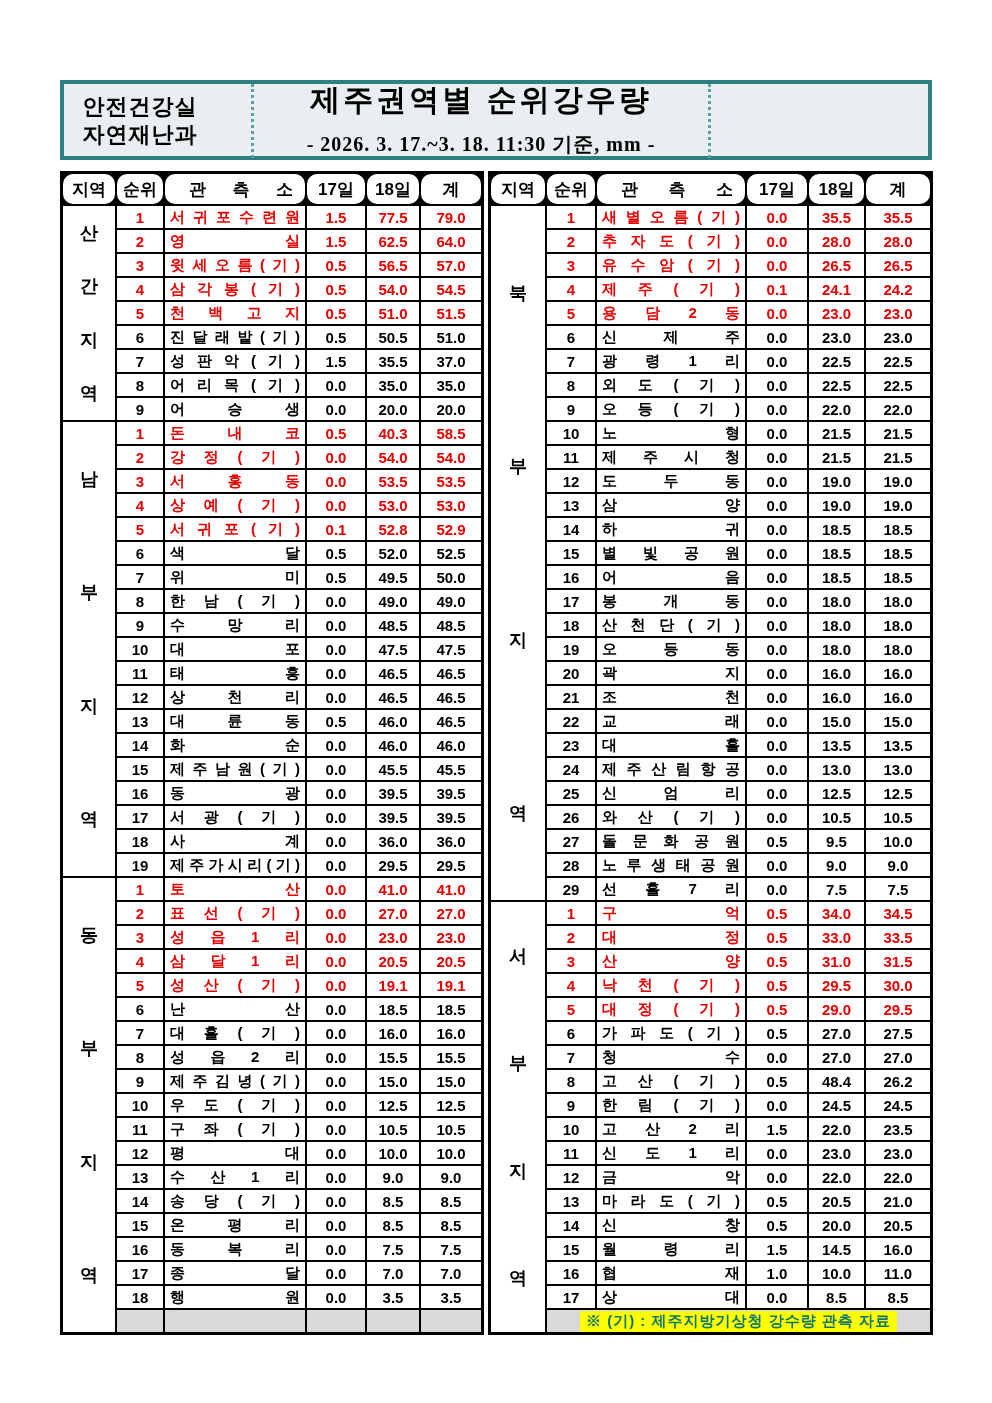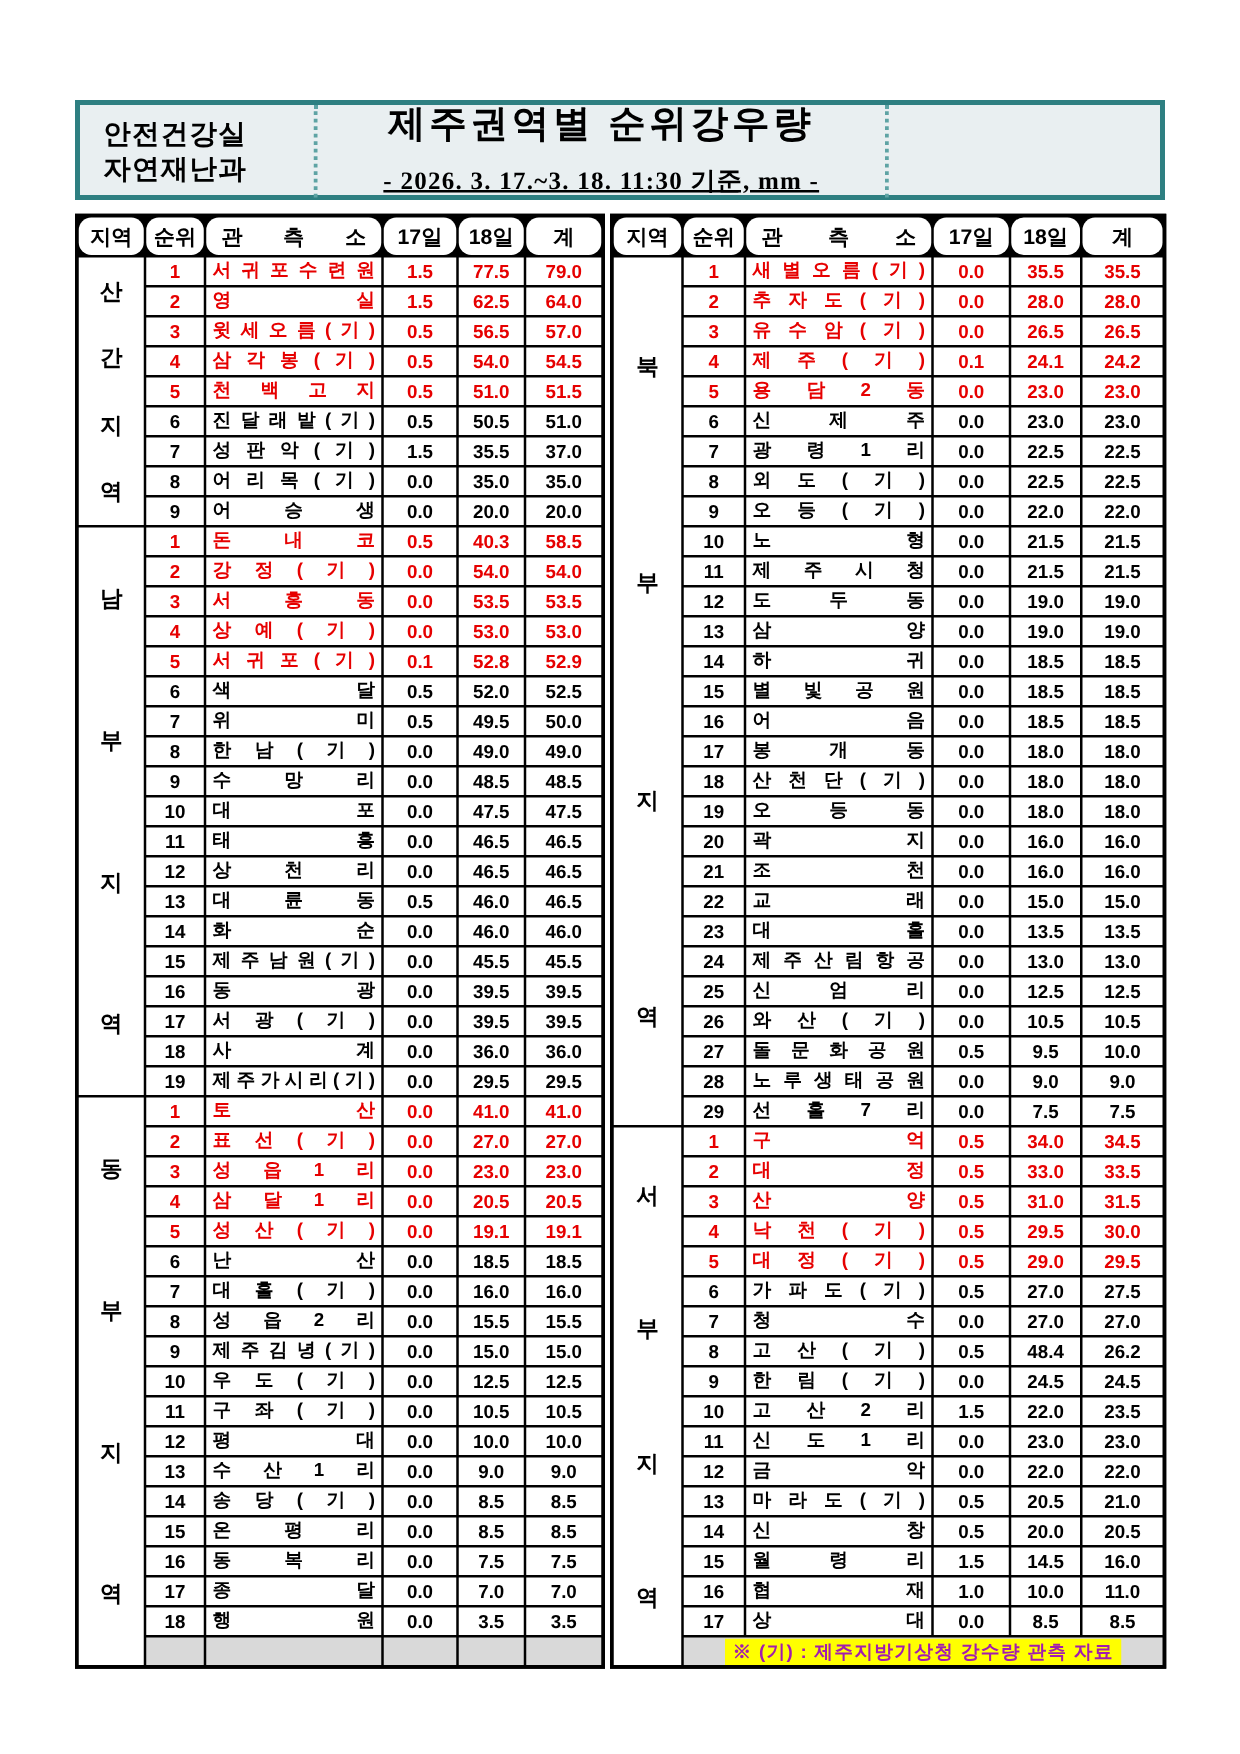--- a/index.html
+++ b/index.html
@@ -9,43 +9,43 @@
   
   .header-band{
     border:4px solid #2e7f81;background:#e9eff1;
     display:grid;grid-template-columns:152px 1fr 182px;
     height:72px;box-sizing:content-box;margin-bottom:11px;gap:35px;
   }
   .band-sec{display:flex;flex-direction:column;justify-content:center;align-items:center;}
   .dept div,.situation div{font-size:22px;font-weight:bold;line-height:1.25;letter-spacing:1px;}
   .title-wrap{border-left:3px dotted #5ea3a4;border-right:3px dotted #5ea3a4;}
   .doc-title{font-size:30px;font-weight:900;letter-spacing:3px;line-height:1.05;}
-  .doc-subtitle{font-family:"Liberation Serif",serif;font-size:20px;font-weight:bold;letter-spacing:1px;margin-top:15px;text-decoration:underline;}
+  .doc-subtitle{font-family:"Liberation Serif",serif;font-size:20px;font-weight:bold;letter-spacing:1px;margin-top:15px;}
 
   
   .tables{display:flex;gap:4px;align-items:flex-start;}
   .rain-table{
     display:grid;background:#000;border:3px solid #000;gap:2px;
     grid-template-rows:30px;grid-auto-rows:22px;
   }
   .rain-table.left{grid-template-columns:52px 46px 140px 58px 52px 60px;}
   .rain-table.right{grid-template-columns:54px 48px 148px 60px 55px 64px;}
   .cell{background:#fff;display:flex;align-items:center;justify-content:center;
         font-weight:bold;font-size:15px;overflow:hidden;white-space:nowrap;}
   .head{font-size:17px;border-radius:10px;}
   .head-station{display:block;text-align:justify;text-align-last:justify;
-        padding:3px 12px 0 12px;line-height:26px;box-sizing:border-box;}
+        padding:3px 12px 0 24px;line-height:26px;box-sizing:border-box;}
   .station{display:block;text-align:justify;text-align-last:justify;
         padding:1px 5px 0 5px;line-height:20px;box-sizing:border-box;}
   .region{flex-direction:column;justify-content:space-around;font-size:18px;}
   .region span{display:block;}
   .top5{color:#e60000;}
   .filler{background:#d9d9d9;}
   .note-row{background:#d9d9d9;}
-  .note-hl{background:#ffff00;color:#a21caf;font-size:15px;font-weight:bold;
+  .note-hl{background:#ffff00;color:#0f766e;font-size:15px;font-weight:bold;
         padding:1px 6px;letter-spacing:1px;}
 </style>
 </head>
 <body>
 
 <div class="page">
 
   <div class="header-band">
     <div class="band-sec dept">
       <div>안전건강실</div>

